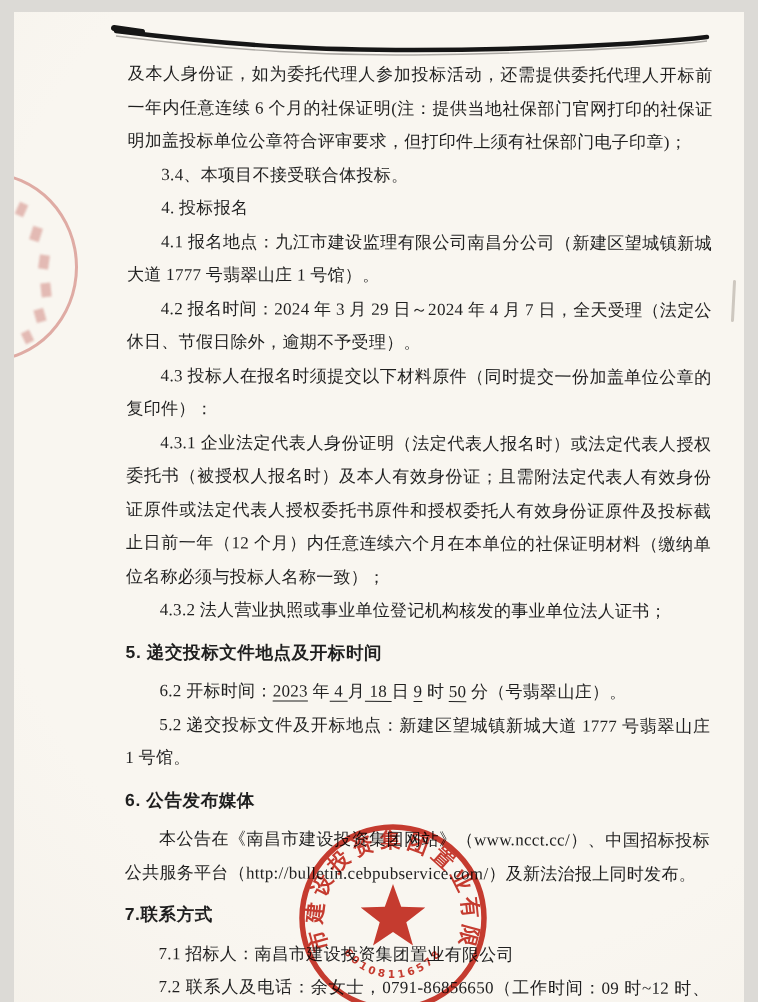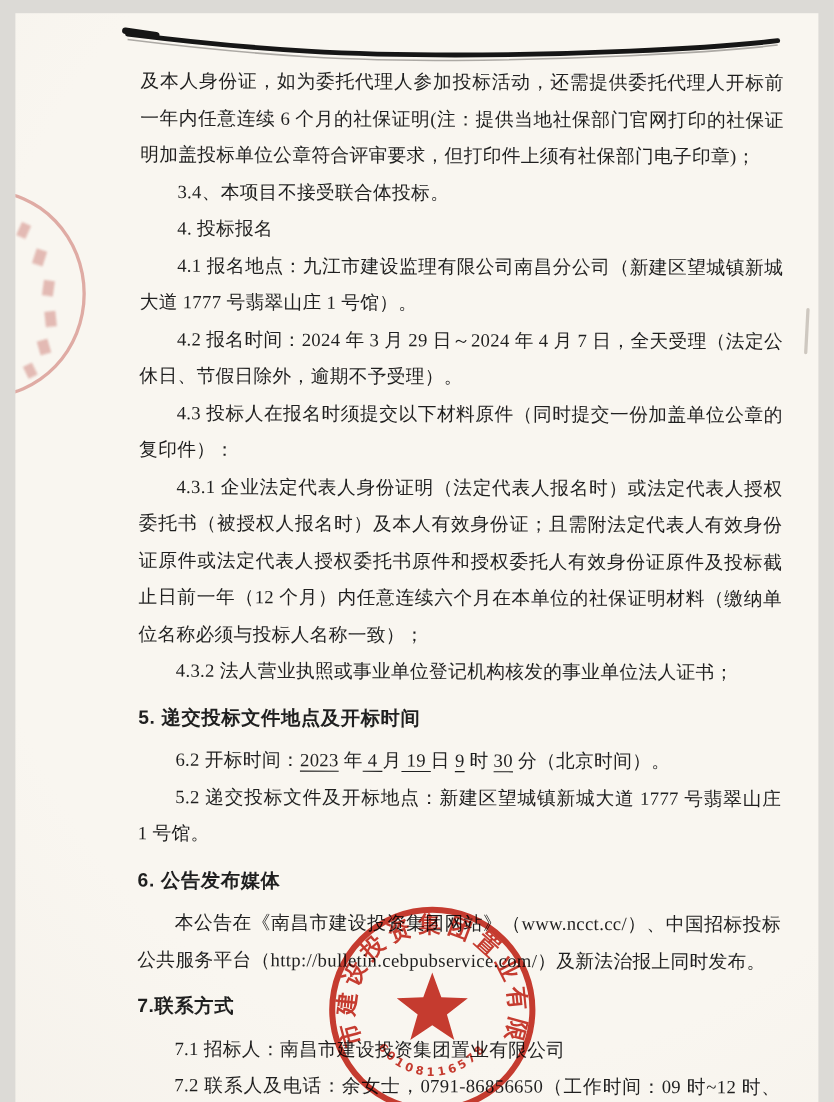--- a/index.html
+++ b/index.html
@@ -95,21 +95,21 @@
     <p class="para">3.4、本项目不接受联合体投标。</p>
     <p class="para">4. 投标报名</p>
     <p class="para">4.1 报名地点：九江市建设监理有限公司南昌分公司（新建区望城镇新城大道 1777 号翡翠山庄 1 号馆）。</p>
     <p class="para">4.2 报名时间：2024 年 3 月 29 日～2024 年 4 月 7 日，全天受理（法定公休日、节假日除外，逾期不予受理）。</p>
     <p class="para">4.3 投标人在报名时须提交以下材料原件（同时提交一份加盖单位公章的复印件）：</p>
     <p class="para">4.3.1 企业法定代表人身份证明（法定代表人报名时）或法定代表人授权委托书（被授权人报名时）及本人有效身份证；且需附法定代表人有效身份证原件或法定代表人授权委托书原件和授权委托人有效身份证原件及投标截止日前一年（12 个月）内任意连续六个月在本单位的社保证明材料（缴纳单位名称必须与投标人名称一致）；</p>
     <p class="para">4.3.2 法人营业执照或事业单位登记机构核发的事业单位法人证书；</p>
 
     <p class="para hd">5. 递交投标文件地点及开标时间</p>
 
-    <p class="para"><span>6.2 开标时间：</span><span class="u">2023</span><span> 年</span><span class="u"> 4 </span><span>月</span><span class="u"> 19  </span><span>日 </span><span class="u">9</span><span> 时 </span><span class="u">30</span><span> 分（北京时间）。</span></p>
+    <p class="para"><span>6.2 开标时间：</span><span class="u">2023</span><span> 年</span><span class="u"> 4 </span><span>月</span><span class="u"> 18  </span><span>日 </span><span class="u">9</span><span> 时 </span><span class="u">50</span><span> 分（号翡翠山庄）。</span></p>
 
     <p class="para">5.2 递交投标文件及开标地点：新建区望城镇新城大道 1777 号翡翠山庄 1 号馆。</p>
 
     <p class="para hd">6. 公告发布媒体</p>
     <p class="para">本公告在《南昌市建设投资集团网站》（www.ncct.cc/）、中国招标投标公共服务平台（http://bulletin.cebpubservice.com/）及新法治报上同时发布。</p>
 
     <p class="para hd">7.联系方式</p>
     <p class="para">7.1 招标人：南昌市建设投资集团置业有限公司</p>
     <p class="para">7.2 联系人及电话：余女士，0791-86856650（工作时间：09 时~12 时、14 时~17 时）</p>
   </div>

